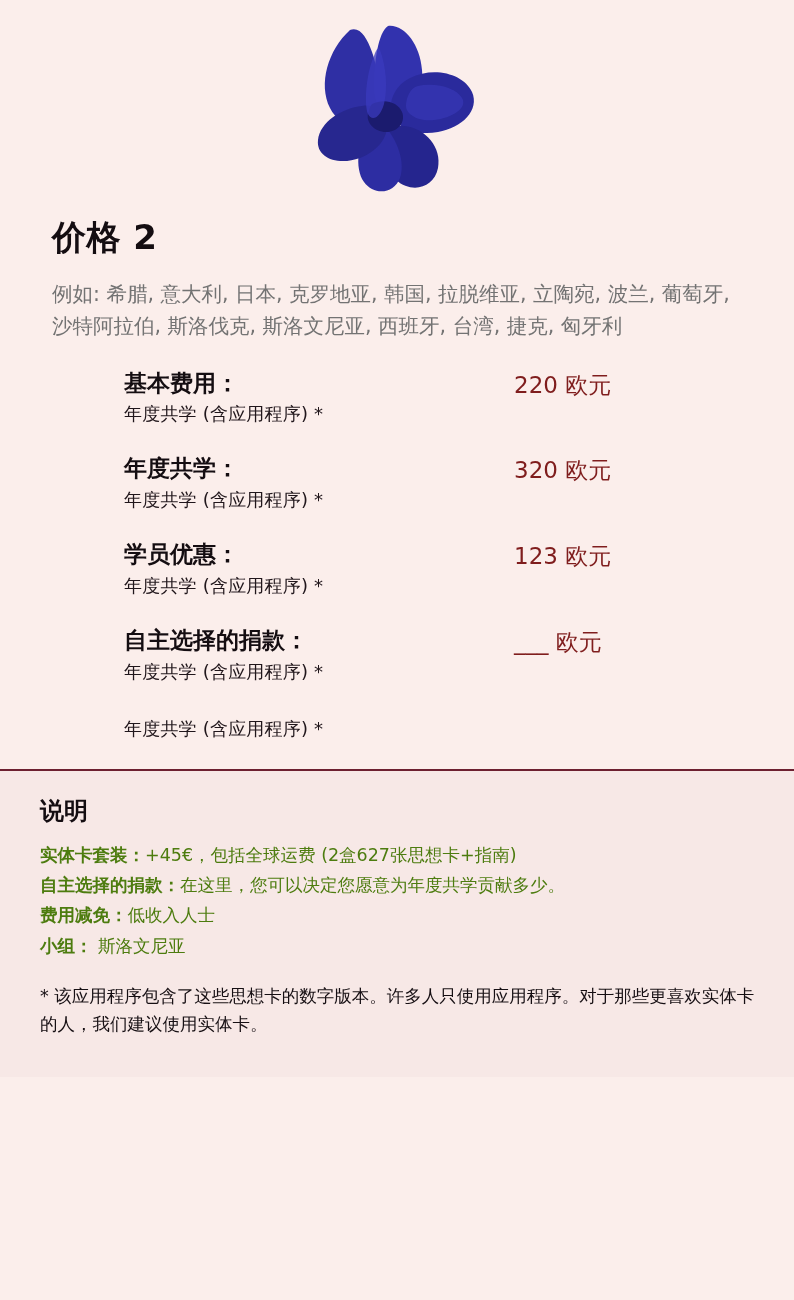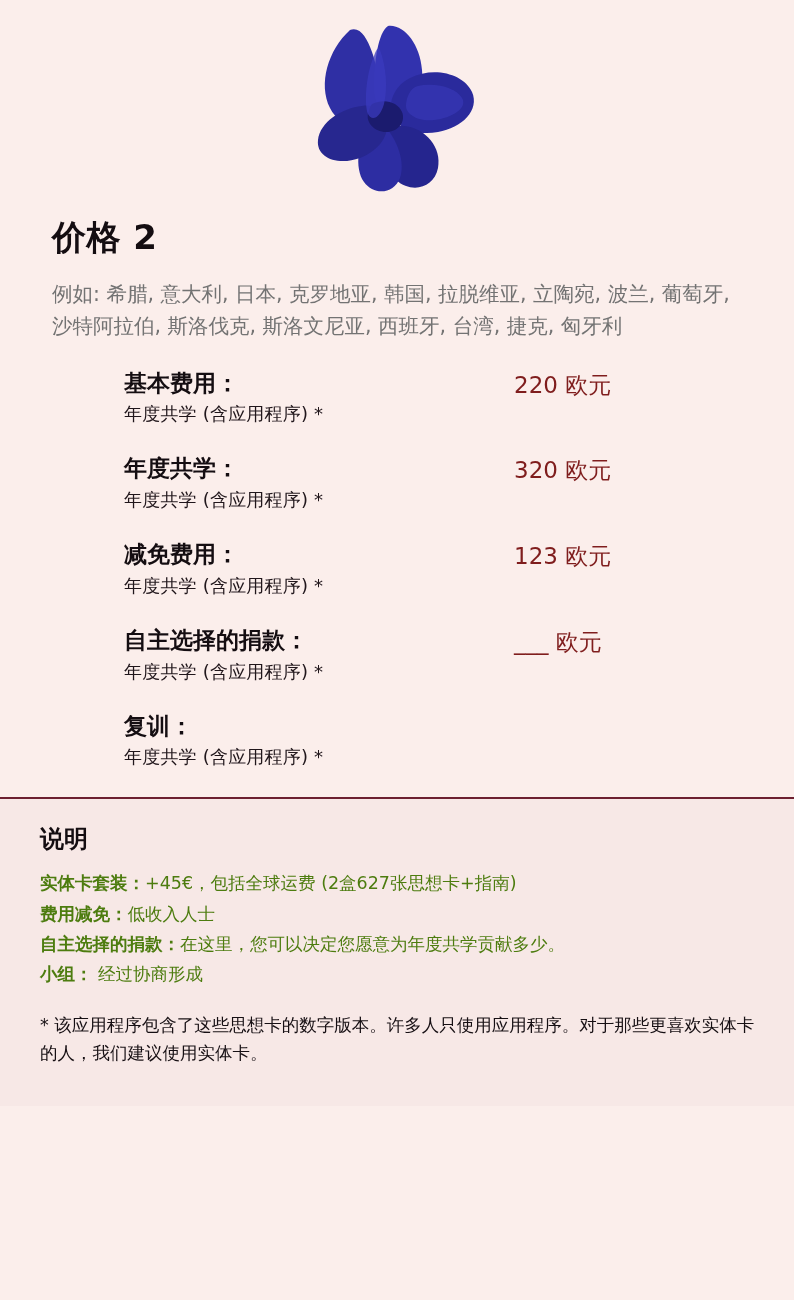--- a/index.html
+++ b/index.html
@@ -167,58 +167,57 @@
       <div class="row">
         <div class="left">
           <div class="label">年度共学：</div>
           <div class="sub">年度共学 (含应用程序) *</div>
         </div>
         <div class="amount">320 欧元</div>
       </div>
 
       <div class="row">
         <div class="left">
-          <div class="label">减免费用：</div>
+          <div class="label">学员优惠：</div>
           <div class="sub">年度共学 (含应用程序) *</div>
         </div>
         <div class="amount">123 欧元</div>
       </div>
 
       <div class="row">
         <div class="left">
           <div class="label">自主选择的捐款：</div>
           <div class="sub">年度共学 (含应用程序) *</div>
         </div>
         <div class="amount">___  欧元</div>
       </div>
 
       <div class="row">
         <div class="left">
-          <div class="label">复训：</div>
           <div class="sub">年度共学 (含应用程序) *</div>
         </div>
       </div>
 
     </div>
   </div>
 
   <hr class="divider">
 
   <div class="notes-band">
     <h2 class="notes-title">说明</h2>
 
     <p class="note">
       <b>实体卡套装：</b><span>+45€，包括全球运费 (2盒627张思想卡+指南)</span>
     </p>
     <p class="note">
+      <b>自主选择的捐款：</b><span>在这里，您可以决定您愿意为年度共学贡献多少。</span>
+    </p>
+    <p class="note">
       <b>费用减免：</b><span>低收入人士</span>
     </p>
     <p class="note">
-      <b>自主选择的捐款：</b><span>在这里，您可以决定您愿意为年度共学贡献多少。</span>
-    </p>
-    <p class="note">
-      <b>小组：</b><span> 经过协商形成</span>
+      <b>小组：</b><span> 斯洛文尼亚</span>
     </p>
 
     <p class="footnote">* 该应用程序包含了这些思想卡的数字版本。许多人只使用应用程序。对于那些更喜欢实体卡的人，我们建议使用实体卡。</p>
   </div>
 
 </div>
 
 </body></html>

